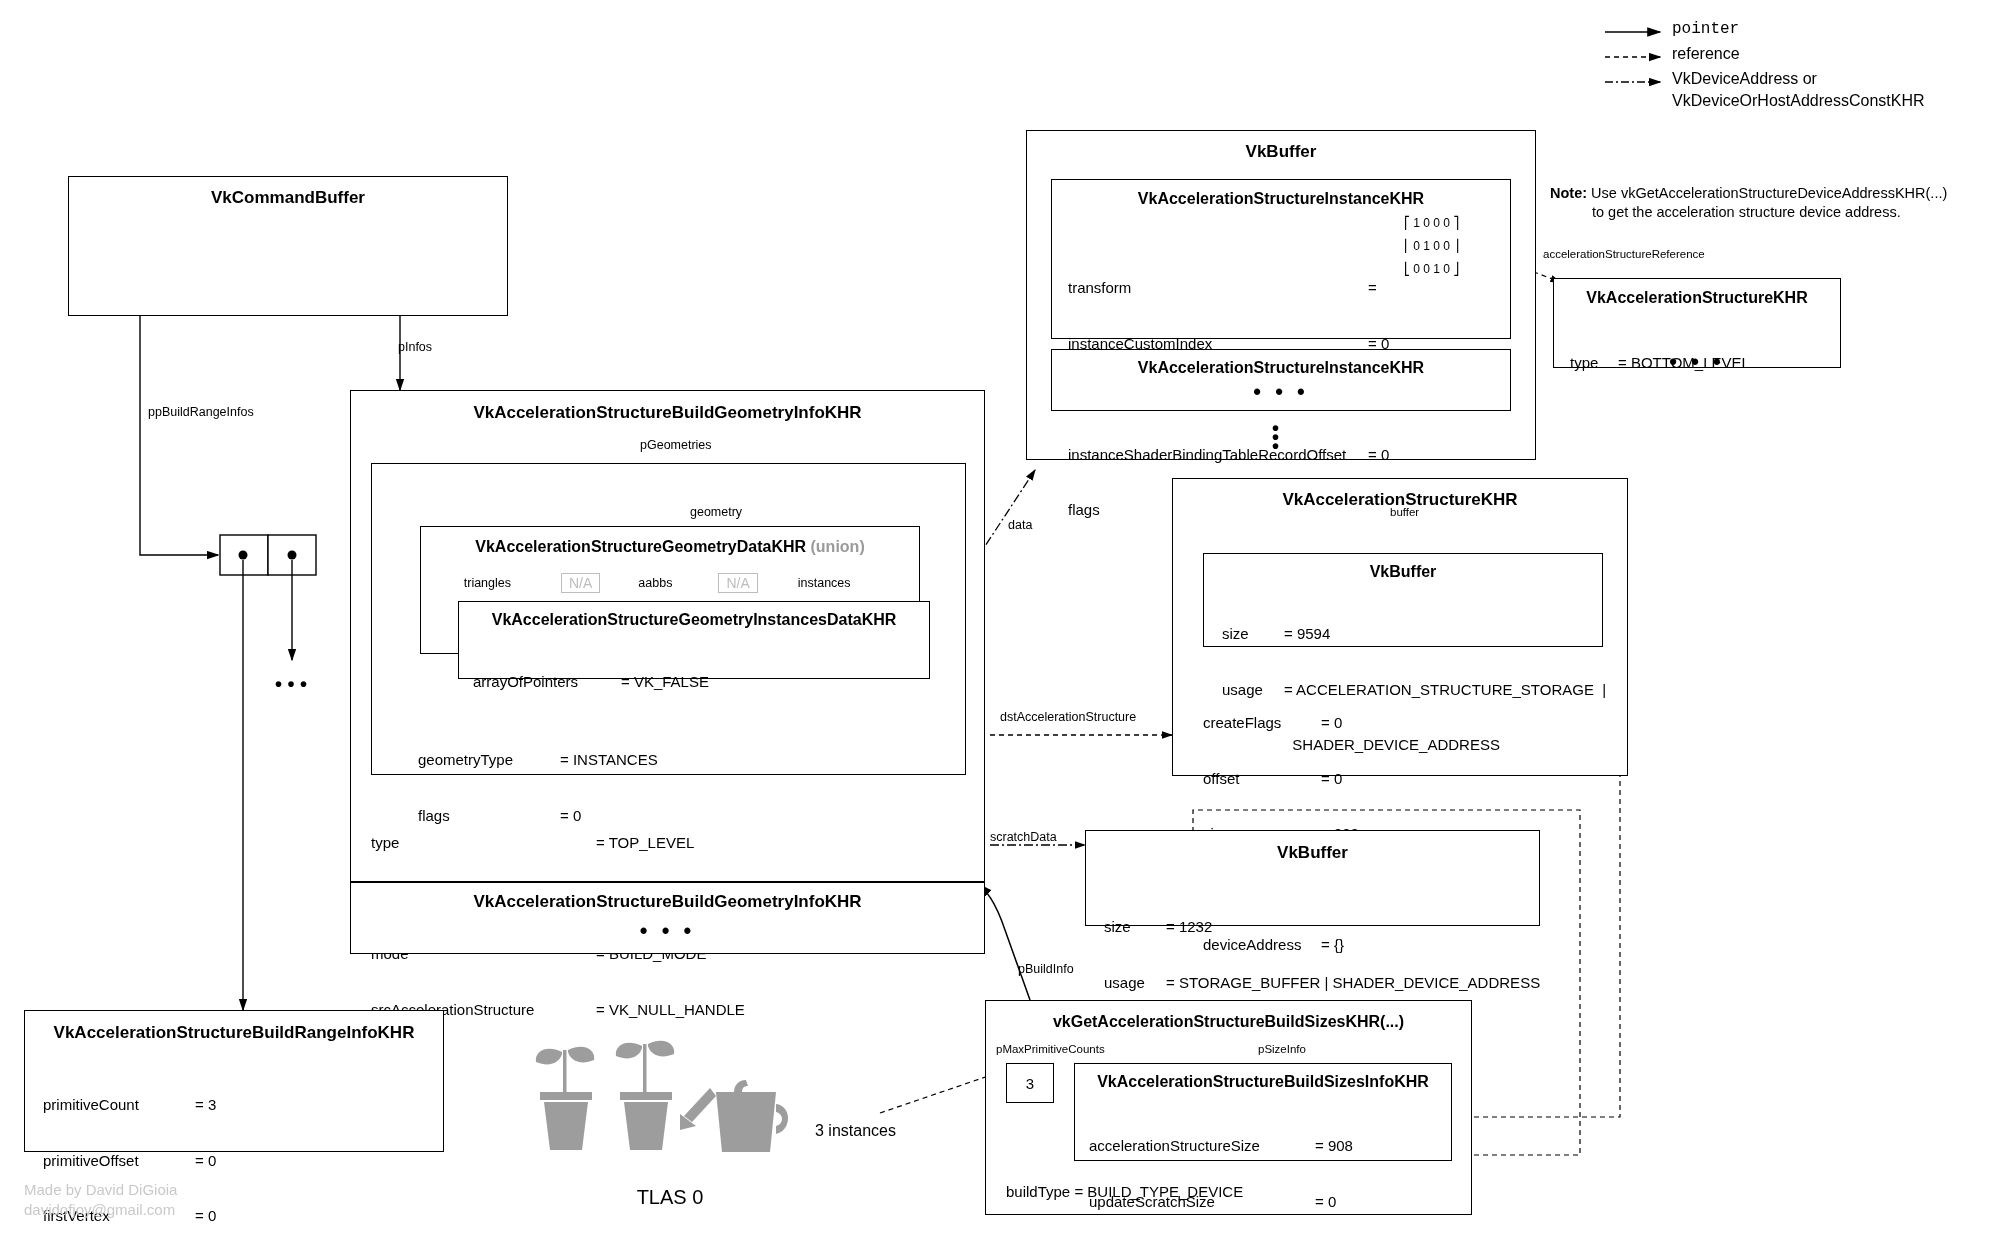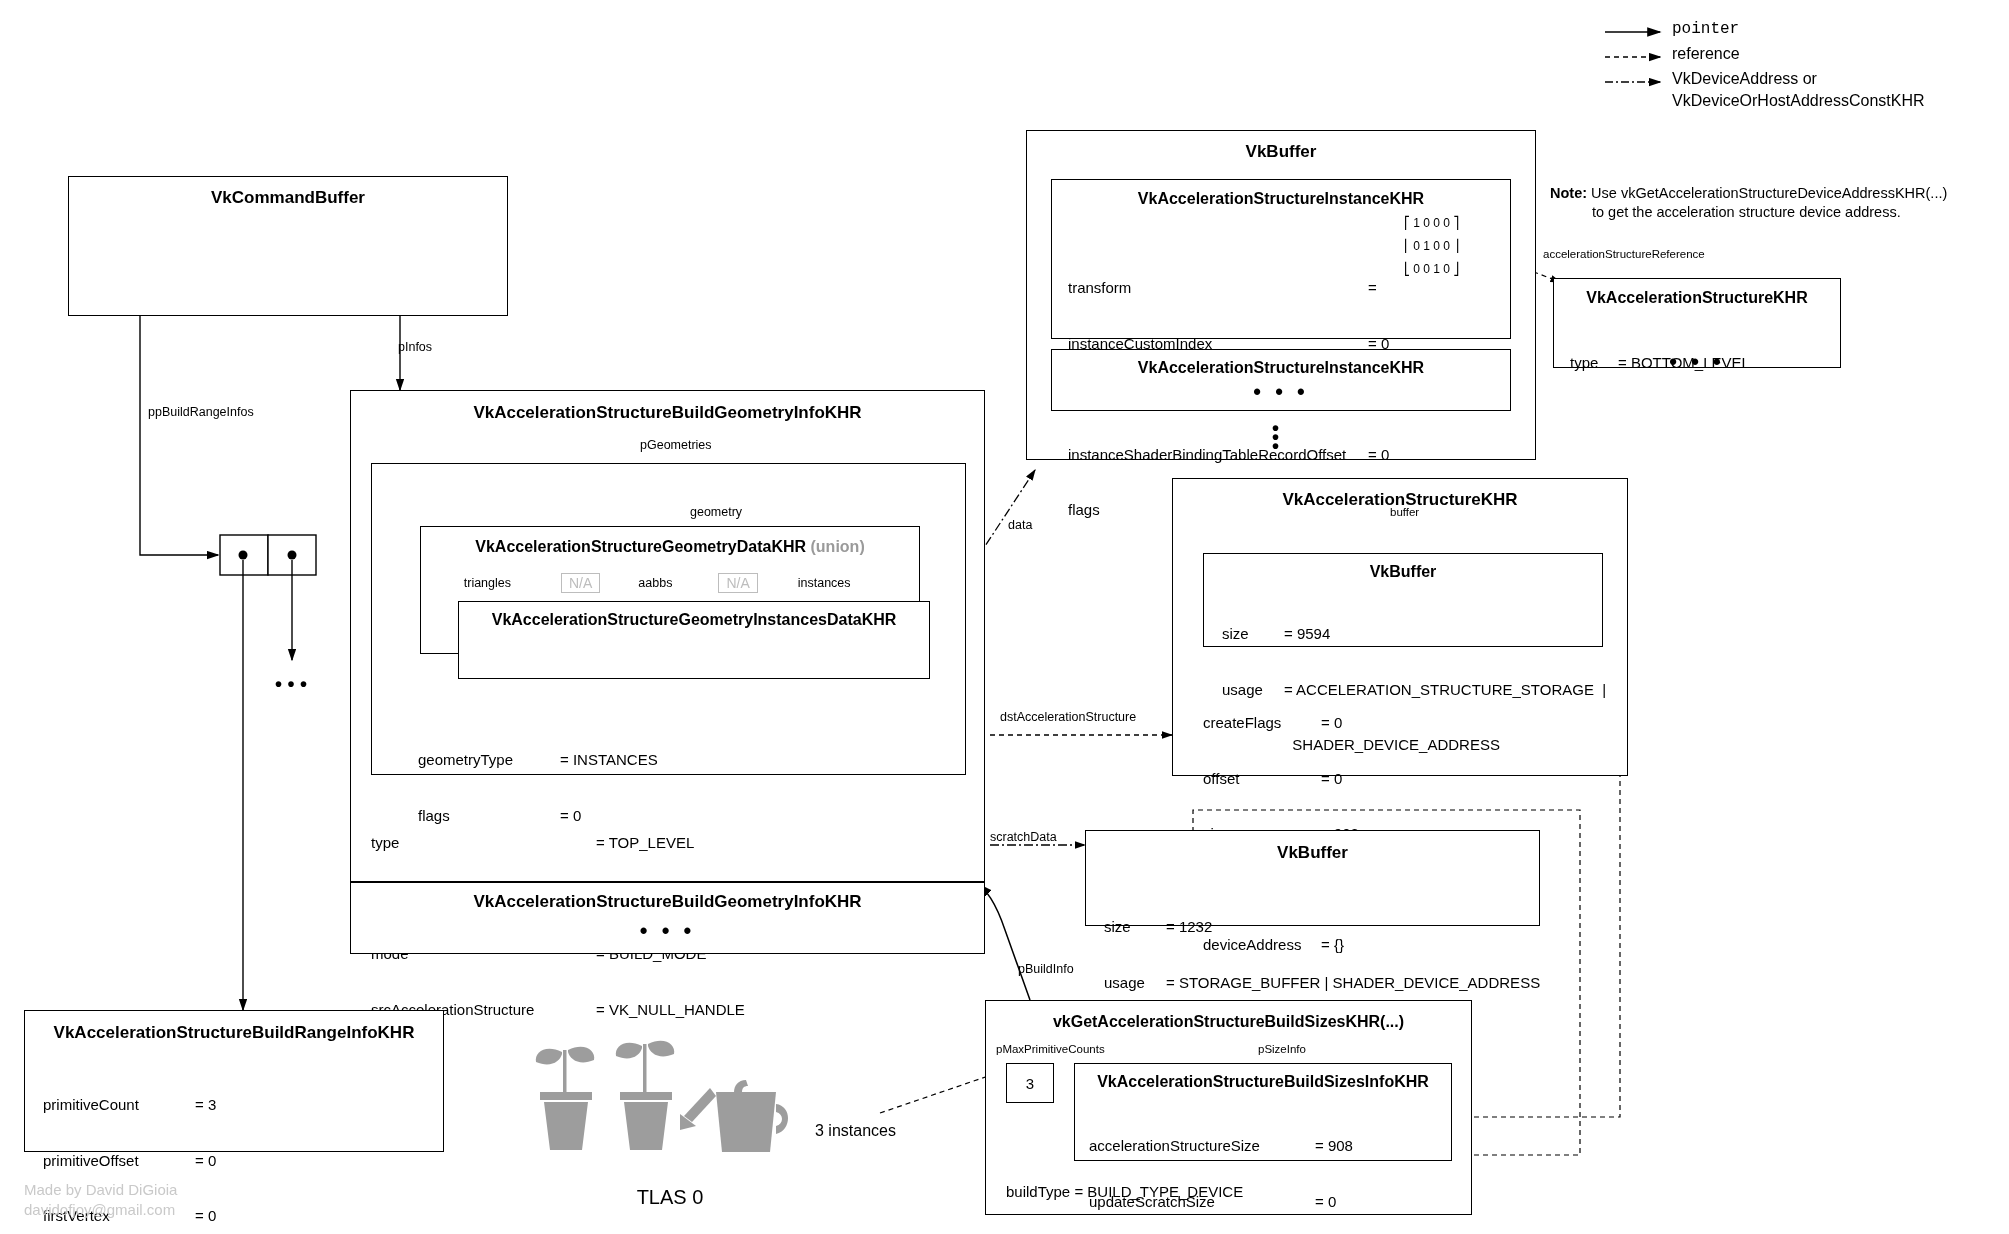--- a/index.html
+++ b/index.html
@@ -213,20 +213,26 @@
           <span style="width:14px;"></span>
           <span>aabbs</span>
           <span style="width:22px;"></span>
           <span class="na">N/A</span>
           <span style="width:16px;"></span>
           <span>instances</span>
         </div>
 
         <div class="box" style="left:14px; top:74px; width:472px; height:78px;margin-left:23px;">
           <div class="subtitle" style="margin-top:9px;">VkAccelerationStructureGeometryInstancesDataKHR</div>
+          <div class="fields" style="left:14px; top:34px;">
+            <div class="fieldrow">
+              <span class="fname" style="width:148px;">arrayOfPointers</span>
+              <span class="fval">= VK_FALSE</span>
+            </div>
+          </div>
         </div>
       </div>
 
       <div class="fields" style="left:46px; top:250px;">
         <div class="fieldrow">
           <span class="fname" style="width:142px;">geometryType</span>
           <span class="fval">= INSTANCES</span>
         </div>
         <div class="fieldrow">
           <span class="fname" style="width:142px;">flags</span>

